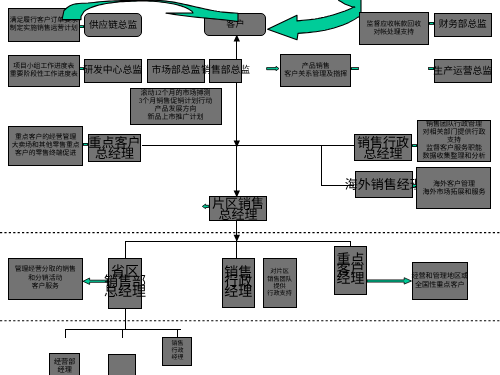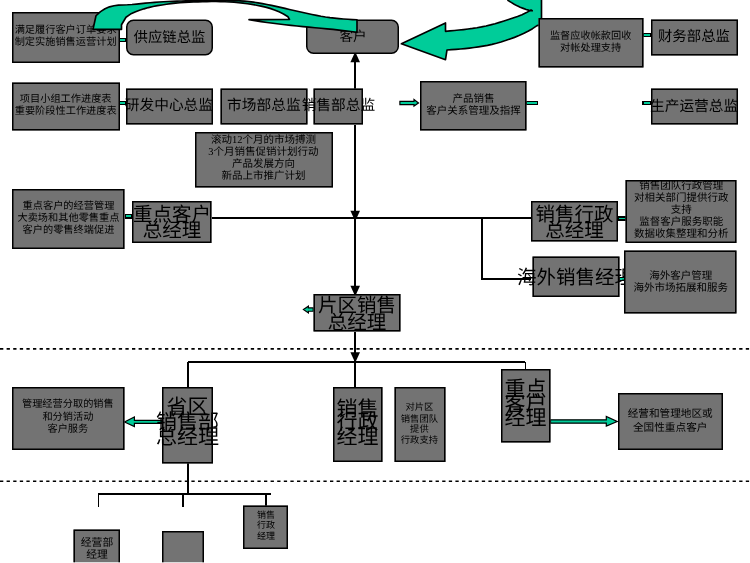--- a/index.html
+++ b/index.html
@@ -142,21 +142,21 @@
   <div class="box f76" style="left:222px;top:258.4px;width:32.7px;height:50.1px;"><span>销售
 行政
 经理</span></div>
   <div class="box f62" style="left:262.6px;top:258.2px;width:34px;height:49.8px;"><span>对片区
 销售团队
 提供
 行政支持</span></div>
   <div class="box f76" style="left:333.8px;top:246px;width:33.2px;height:49px;"><span>重点
 客户
 经理</span></div>
-  <div class="box f71" style="left:411.8px;top:261.5px;width:70px;height:38.5px;"><span>经营和管理地区或
+  <div class="box f71" style="left:411.8px;top:261.5px;width:56px;height:38.5px;"><span>经营和管理地区或
 全国性重点客户</span></div>
 
   <div class="box f72" style="left:49.4px;top:337px;width:30.6px;height:28.2px;"><span>经营部
 经理</span></div>
   <div class="box f72" style="left:108.2px;top:337.8px;width:28.2px;height:28px;"><span></span></div>
   <div class="box f60" style="left:162.4px;top:337.4px;width:30px;height:28.6px;"><span>销售
 行政
 经理</span></div>
 
 </div>

